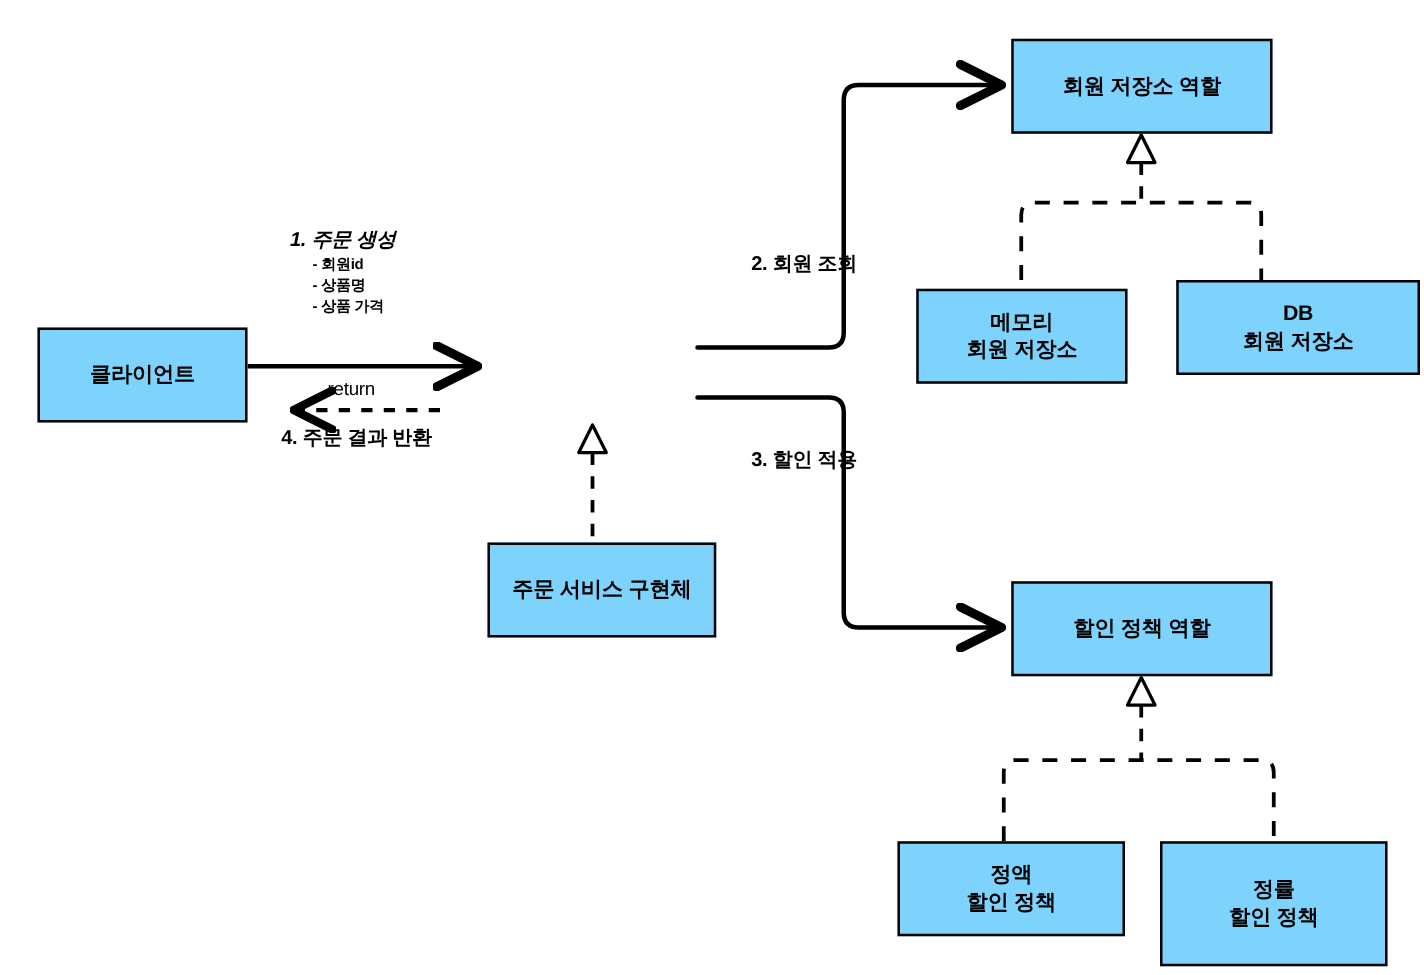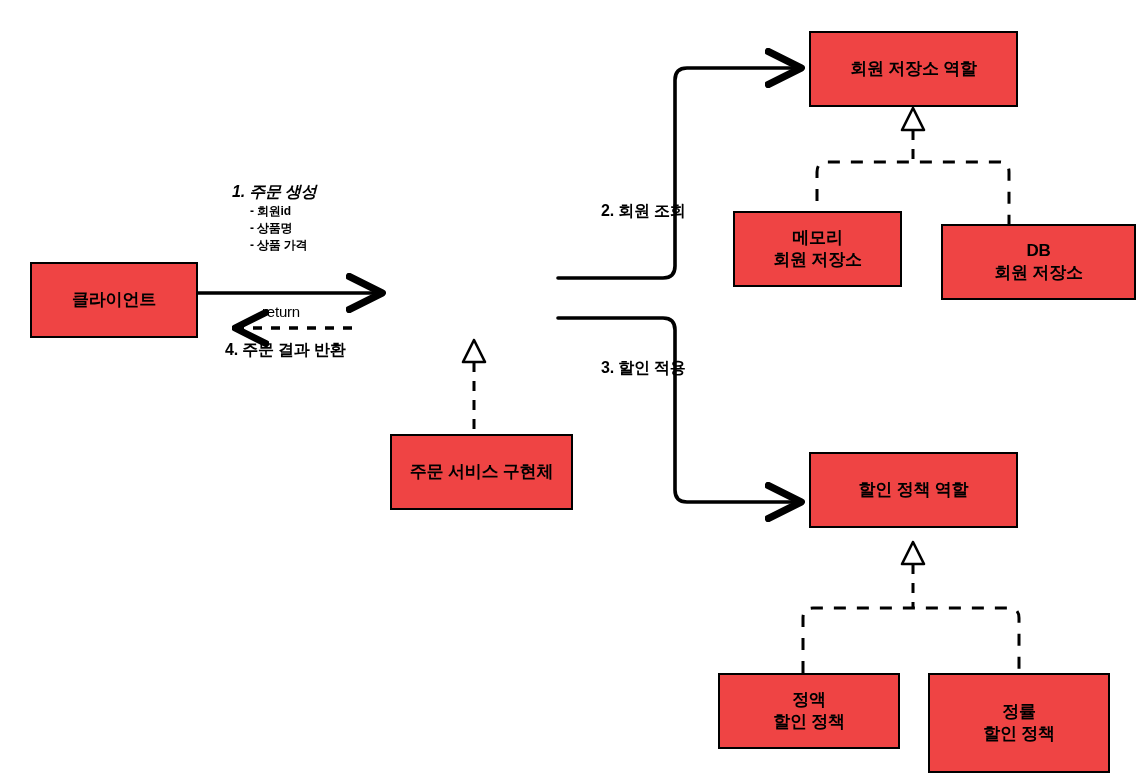--- a/index.html
+++ b/index.html
@@ -23,21 +23,21 @@
     position: absolute;
     left: 0;
     top: 0;
     width: 1139px;
     height: 780px;
   }
   .node-box {
     position: absolute;
     box-sizing: border-box;
     border: 2px solid #000000;
-    background: #ef4444;
+    background: #7dd3fc;
     display: flex;
     align-items: center;
     justify-content: center;
     text-align: center;
   }
   .node-label {
     font-size: 17px;
     font-weight: bold;
     color: #000000;
     line-height: 1.32;
@@ -131,31 +131,31 @@
 
 
   <div class="node-box" style="left:390px; top:434px; width:183px; height:76px;">
     <span class="node-label">주문 서비스 구현체</span>
   </div>
 
   <div class="node-box" style="left:809px; top:31px; width:209px; height:76px;">
     <span class="node-label">회원 저장소 역할</span>
   </div>
 
-  <div class="node-box" style="left:733px; top:211px; width:169px; height:76px;text-align:center;">
+  <div class="node-box" style="left:733px; top:231px; width:169px; height:76px;text-align:center;">
     <span class="node-label">메모리
 회원 저장소</span>
   </div>
 
   <div class="node-box" style="left:941px; top:224px; width:195px; height:76px;">
     <span class="node-label">DB
 회원 저장소</span>
   </div>
 
-  <div class="node-box" style="left:809px; top:452px; width:209px; height:76px;">
+  <div class="node-box" style="left:809px; top:465px; width:209px; height:76px;">
     <span class="node-label">할인 정책 역할</span>
   </div>
 
   <div class="node-box" style="left:718px; top:673px; width:182px; height:76px;">
     <span class="node-label">정액
 할인 정책</span>
   </div>
 
   <div class="node-box" style="left:928px; top:673px; width:182px; height:100px;">
     <span class="node-label">정률

